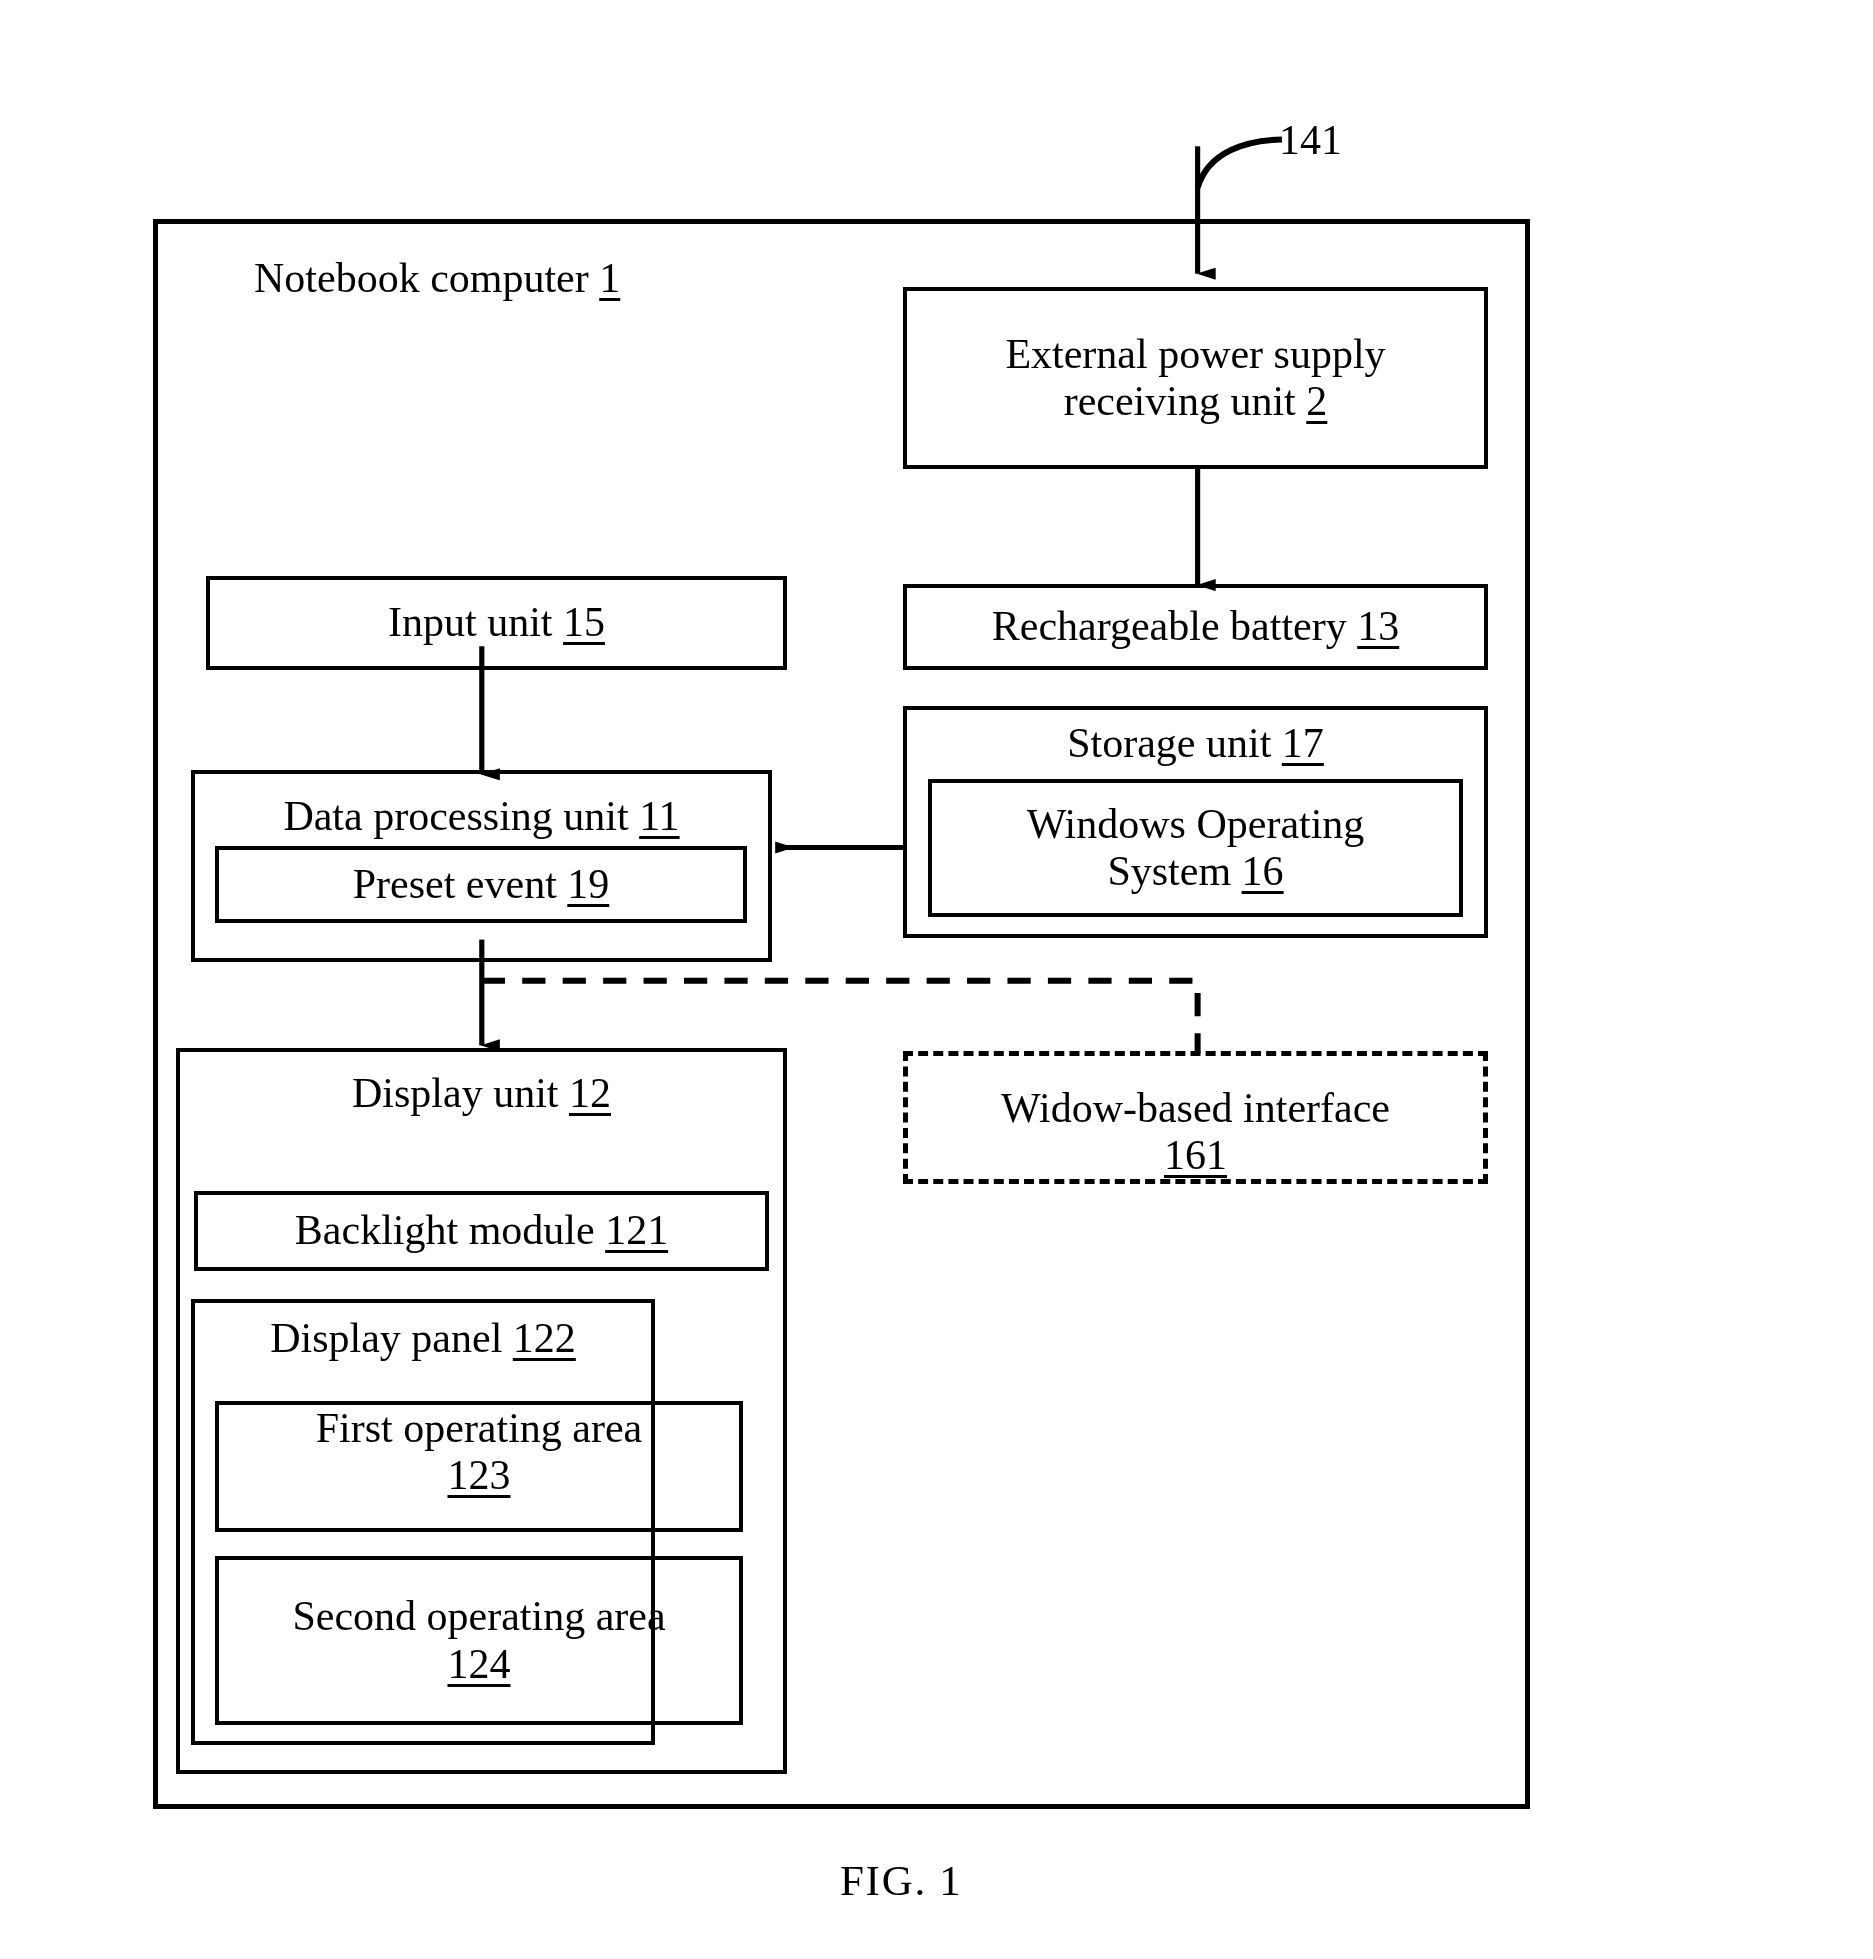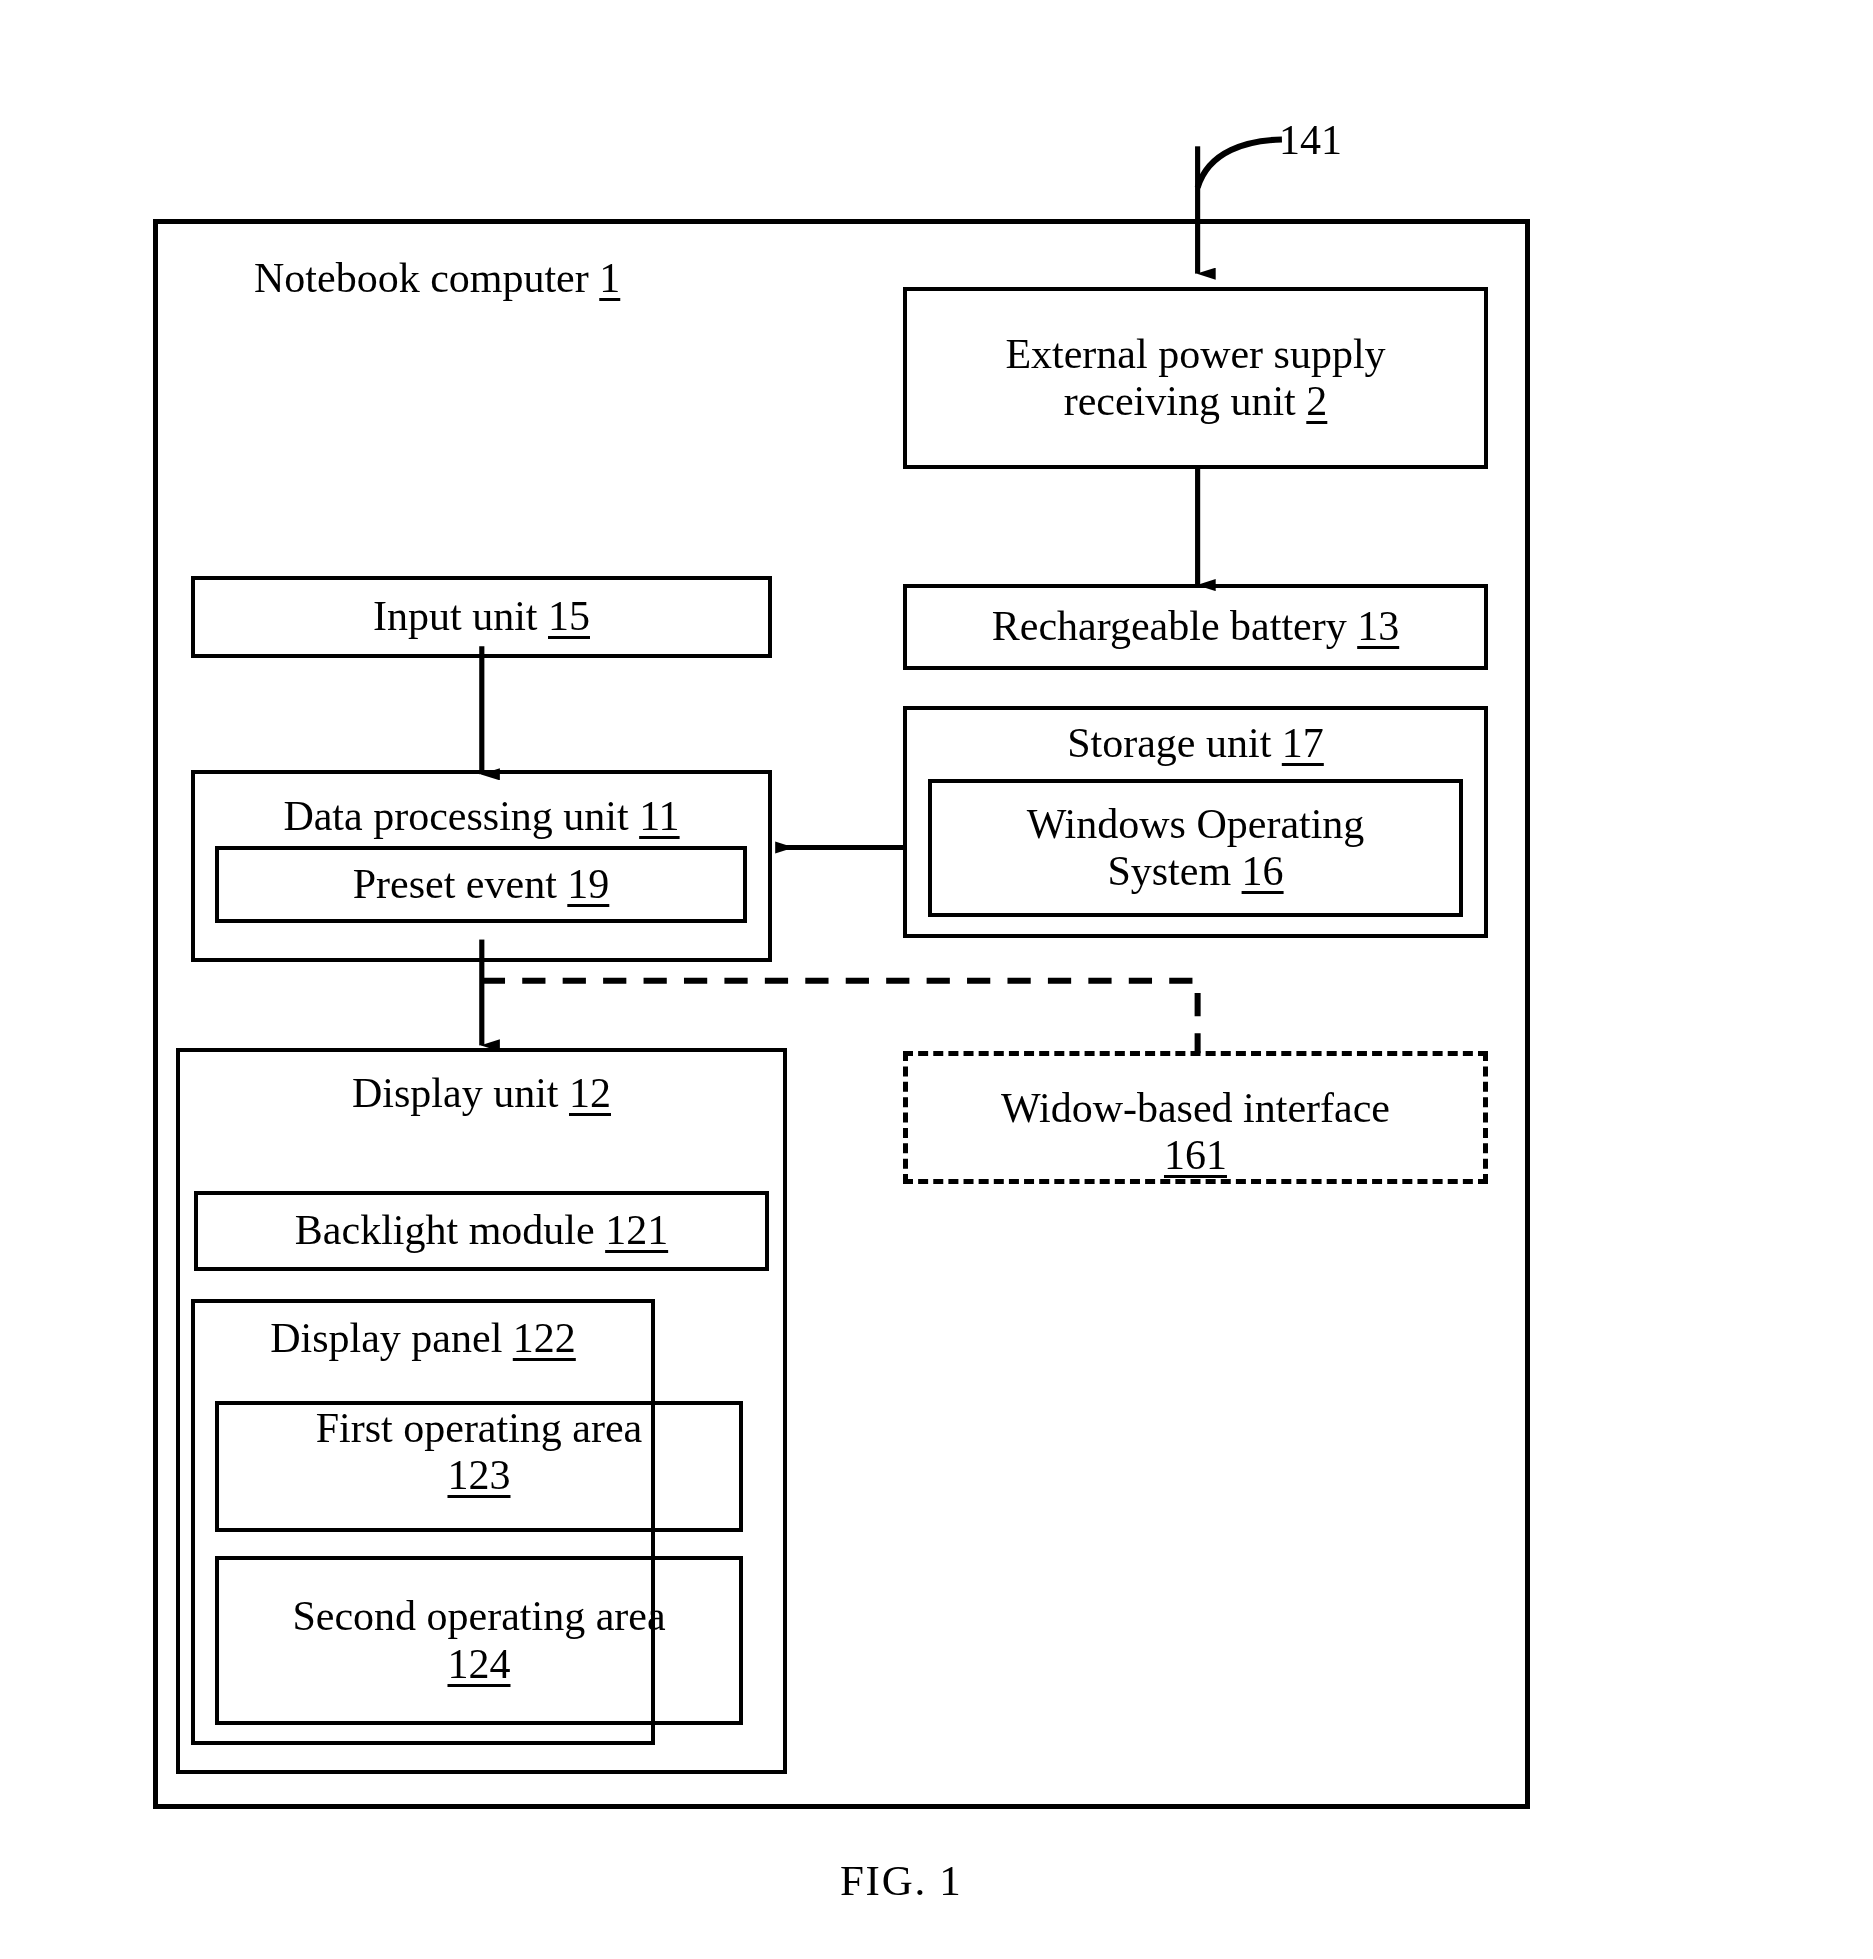--- a/index.html
+++ b/index.html
@@ -135,21 +135,21 @@
     </div>
   </div>
 
   <div class="box" style="left:903px; top:584px; width:585px; height:86px; justify-content:center;">
     <div class="label">
       <span>Rechargeable battery</span>
       <span class="ref">13</span>
     </div>
   </div>
 
-  <div class="box" style="left:191px; top:576px; width:581px; height:82px; justify-content:center;">
+  <div class="box" style="left:206px; top:576px; width:581px; height:94px; justify-content:center;">
     <div class="label">
       <span>Input unit</span>
       <span class="ref">15</span>
     </div>
   </div>
 
   <div class="box" style="left:191px; top:770px; width:581px; height:192px; padding-top:19px;">
     <div class="label">
       <span>Data processing unit</span>
       <span class="ref">11</span>

